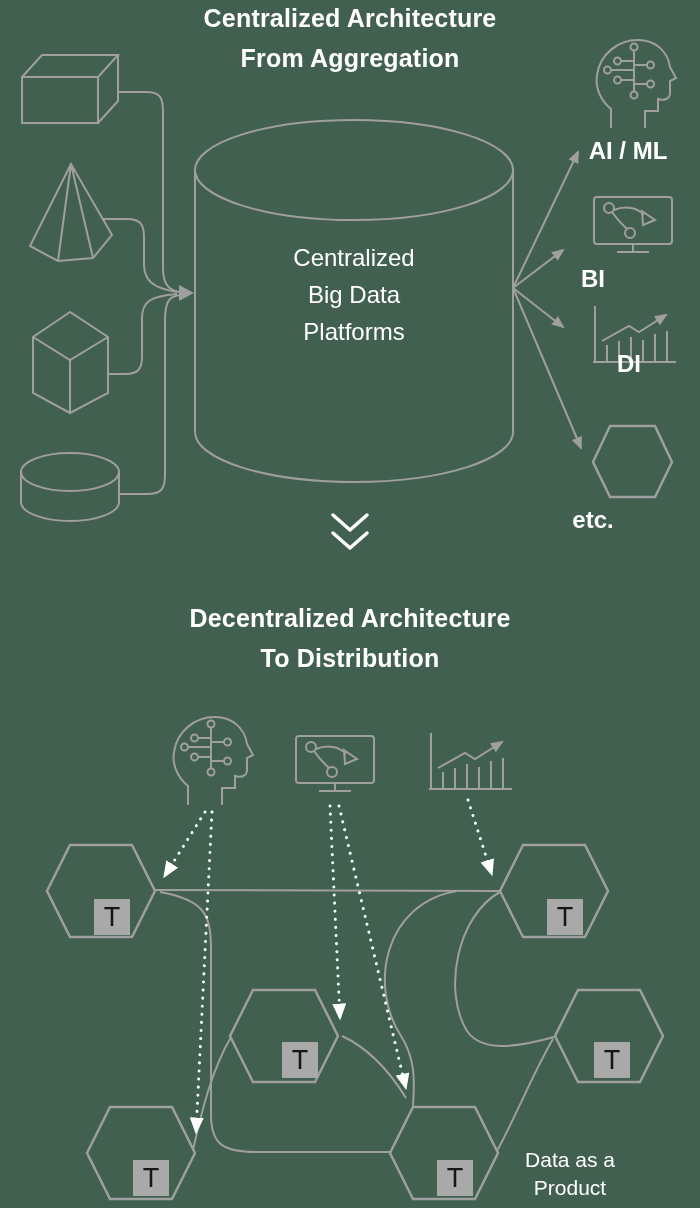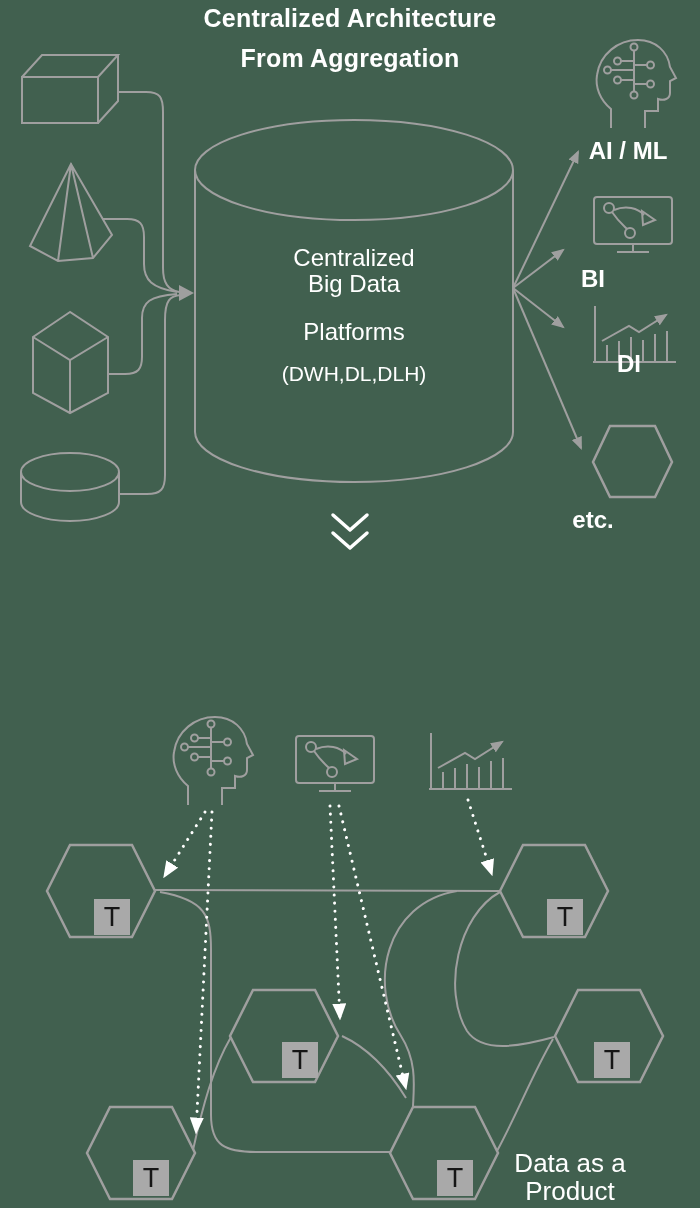--- a/index.html
+++ b/index.html
@@ -4,21 +4,21 @@
 <style>
   html,body{margin:0;padding:0;background:#41604f;}
   .stage{position:relative;width:700px;height:1208px;background:#41604f;overflow:hidden;
          font-family:"Liberation Sans",sans-serif;text-decoration:underline;}
   .stage svg.art{position:absolute;left:0;top:0;}
   .t{position:absolute;color:#ffffff;white-space:nowrap;transform:translateX(-50%);}
   .title{font-size:25px;font-weight:600;letter-spacing:.2px;}
   .cyl{font-size:24px;font-weight:500;}
   .cyl-sub{font-size:21px;font-weight:500;}
   .lbl{font-size:24px;font-weight:700;}
-  .cap{font-size:26px;font-weight:500;}
+  .cap{font-size:21px;font-weight:500;}
   .tsq{position:absolute;width:36px;height:36px;background:#a9a9a9;color:#161616;
        font-size:27px;line-height:36px;text-align:center;font-weight:400;}
 </style>
 </head>
 <body>
 
 <div class="stage">
 
 <svg class="art" width="700" height="1208" viewBox="0 0 700 1208">
   <defs>
@@ -133,29 +133,30 @@
     <path d="M330,806 L340,1019" marker-end="url(#warrow)"></path>
     <path d="M339,806 L406,1089" marker-end="url(#warrow)"></path>
     <path d="M468,800 L492,875" marker-end="url(#warrow)"></path>
   </g>
 </svg>
 
 <div class="t title" style="left:350px;top:4px;">Centralized Architecture</div>
 <div class="t cyl" style="left:354px;top:244px;">Centralized</div>
 
 <div class="t title" style="left:350px;top:44px;">From Aggregation</div>
-<div class="t cyl" style="left:354px;top:270px;">Big Data</div>
+<div class="t cyl" style="left:354px;top:281px;">Big Data</div>
 <div class="t cyl" style="left:354px;top:318px;">Platforms</div>
-<div class="t cyl-sub" style="left:354px;top:362px;">(DWH,DL,DLH)</div>
 
 <div class="t lbl" style="left:628px;top:137px;">AI / ML</div>
 <div class="t lbl" style="left:593px;top:265px;">BI</div>
 <div class="t lbl" style="left:629px;top:350px;">DI</div>
 <div class="t lbl" style="left:593px;top:506px;">etc.</div>
 
+<div class="t title" style="left:350px;top:604px;">Decentralized Architecture</div>
+<div class="t title" style="left:350px;top:644px;">To Distribution</div>
 
 <div class="tsq" style="left:94px;top:899px;">T</div>
 <div class="tsq" style="left:547px;top:899px;">T</div>
 <div class="tsq" style="left:282px;top:1042px;">T</div>
 <div class="tsq" style="left:594px;top:1042px;">T</div>
 <div class="tsq" style="left:133px;top:1160px;">T</div>
 <div class="tsq" style="left:437px;top:1160px;">T</div>
 
 <div class="t cap" style="left:570px;top:1148px;">Data as a</div>
 <div class="t cap" style="left:570px;top:1176px;text-align:right;">Product</div>

